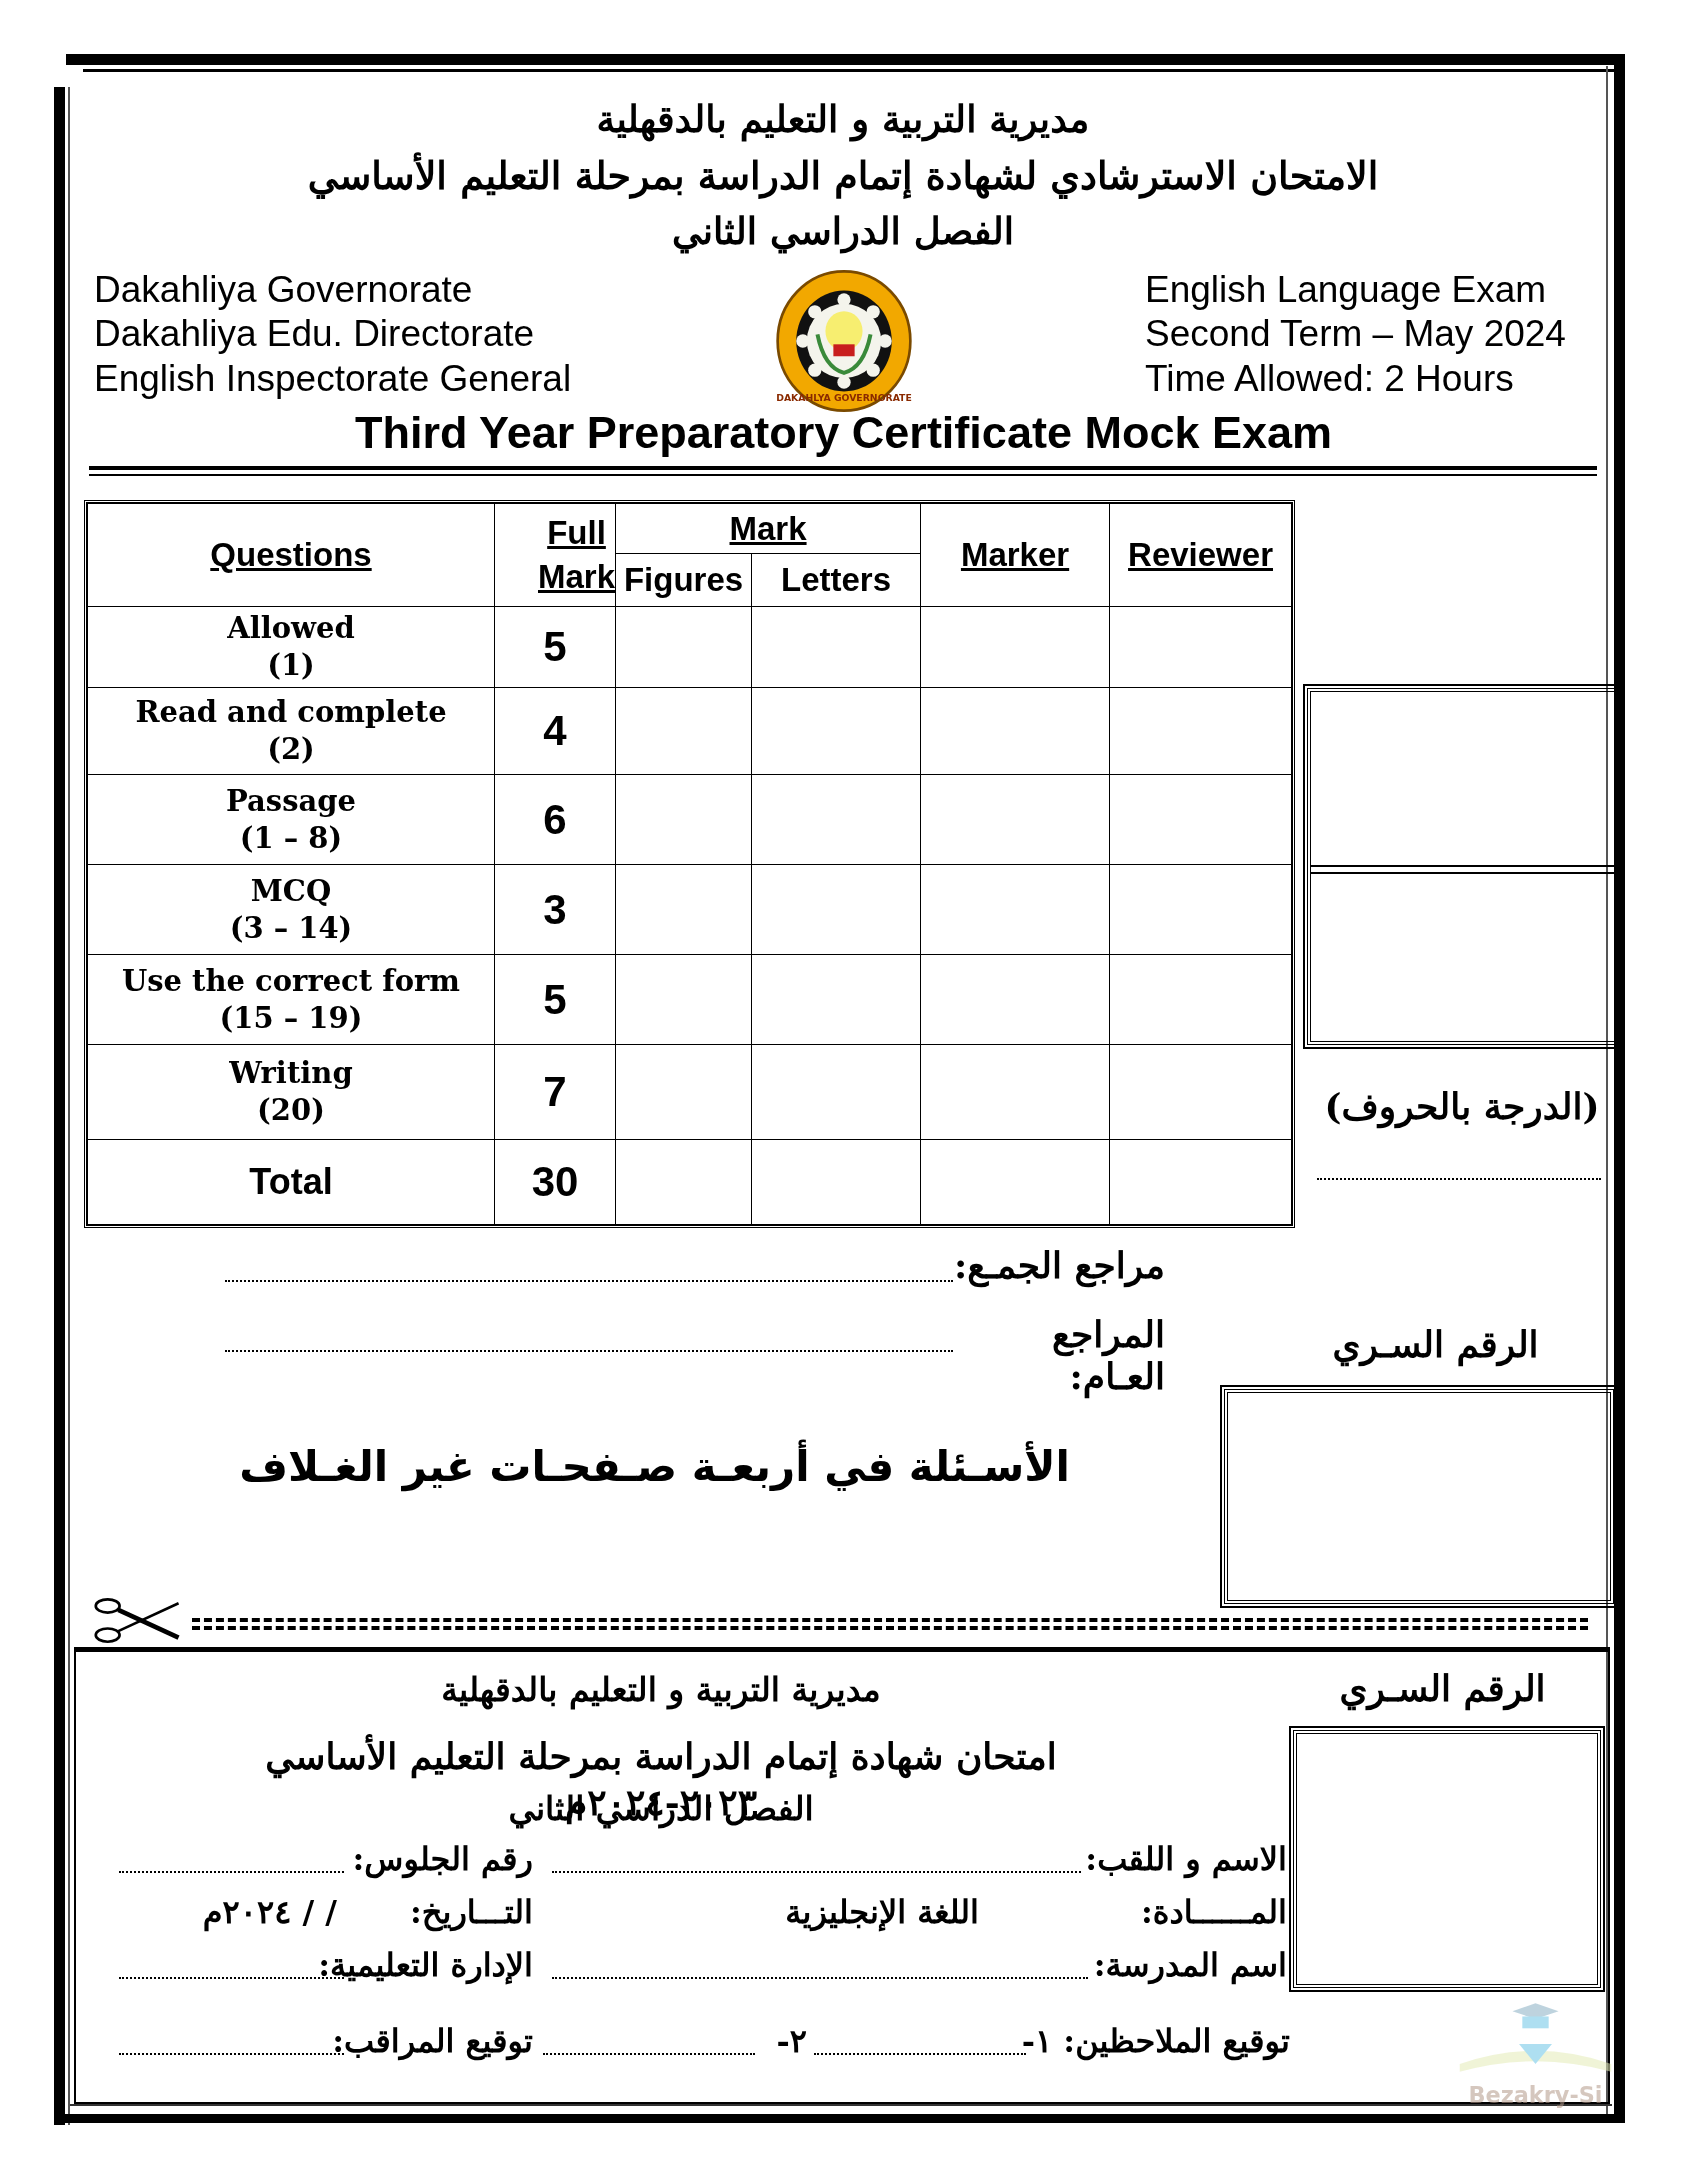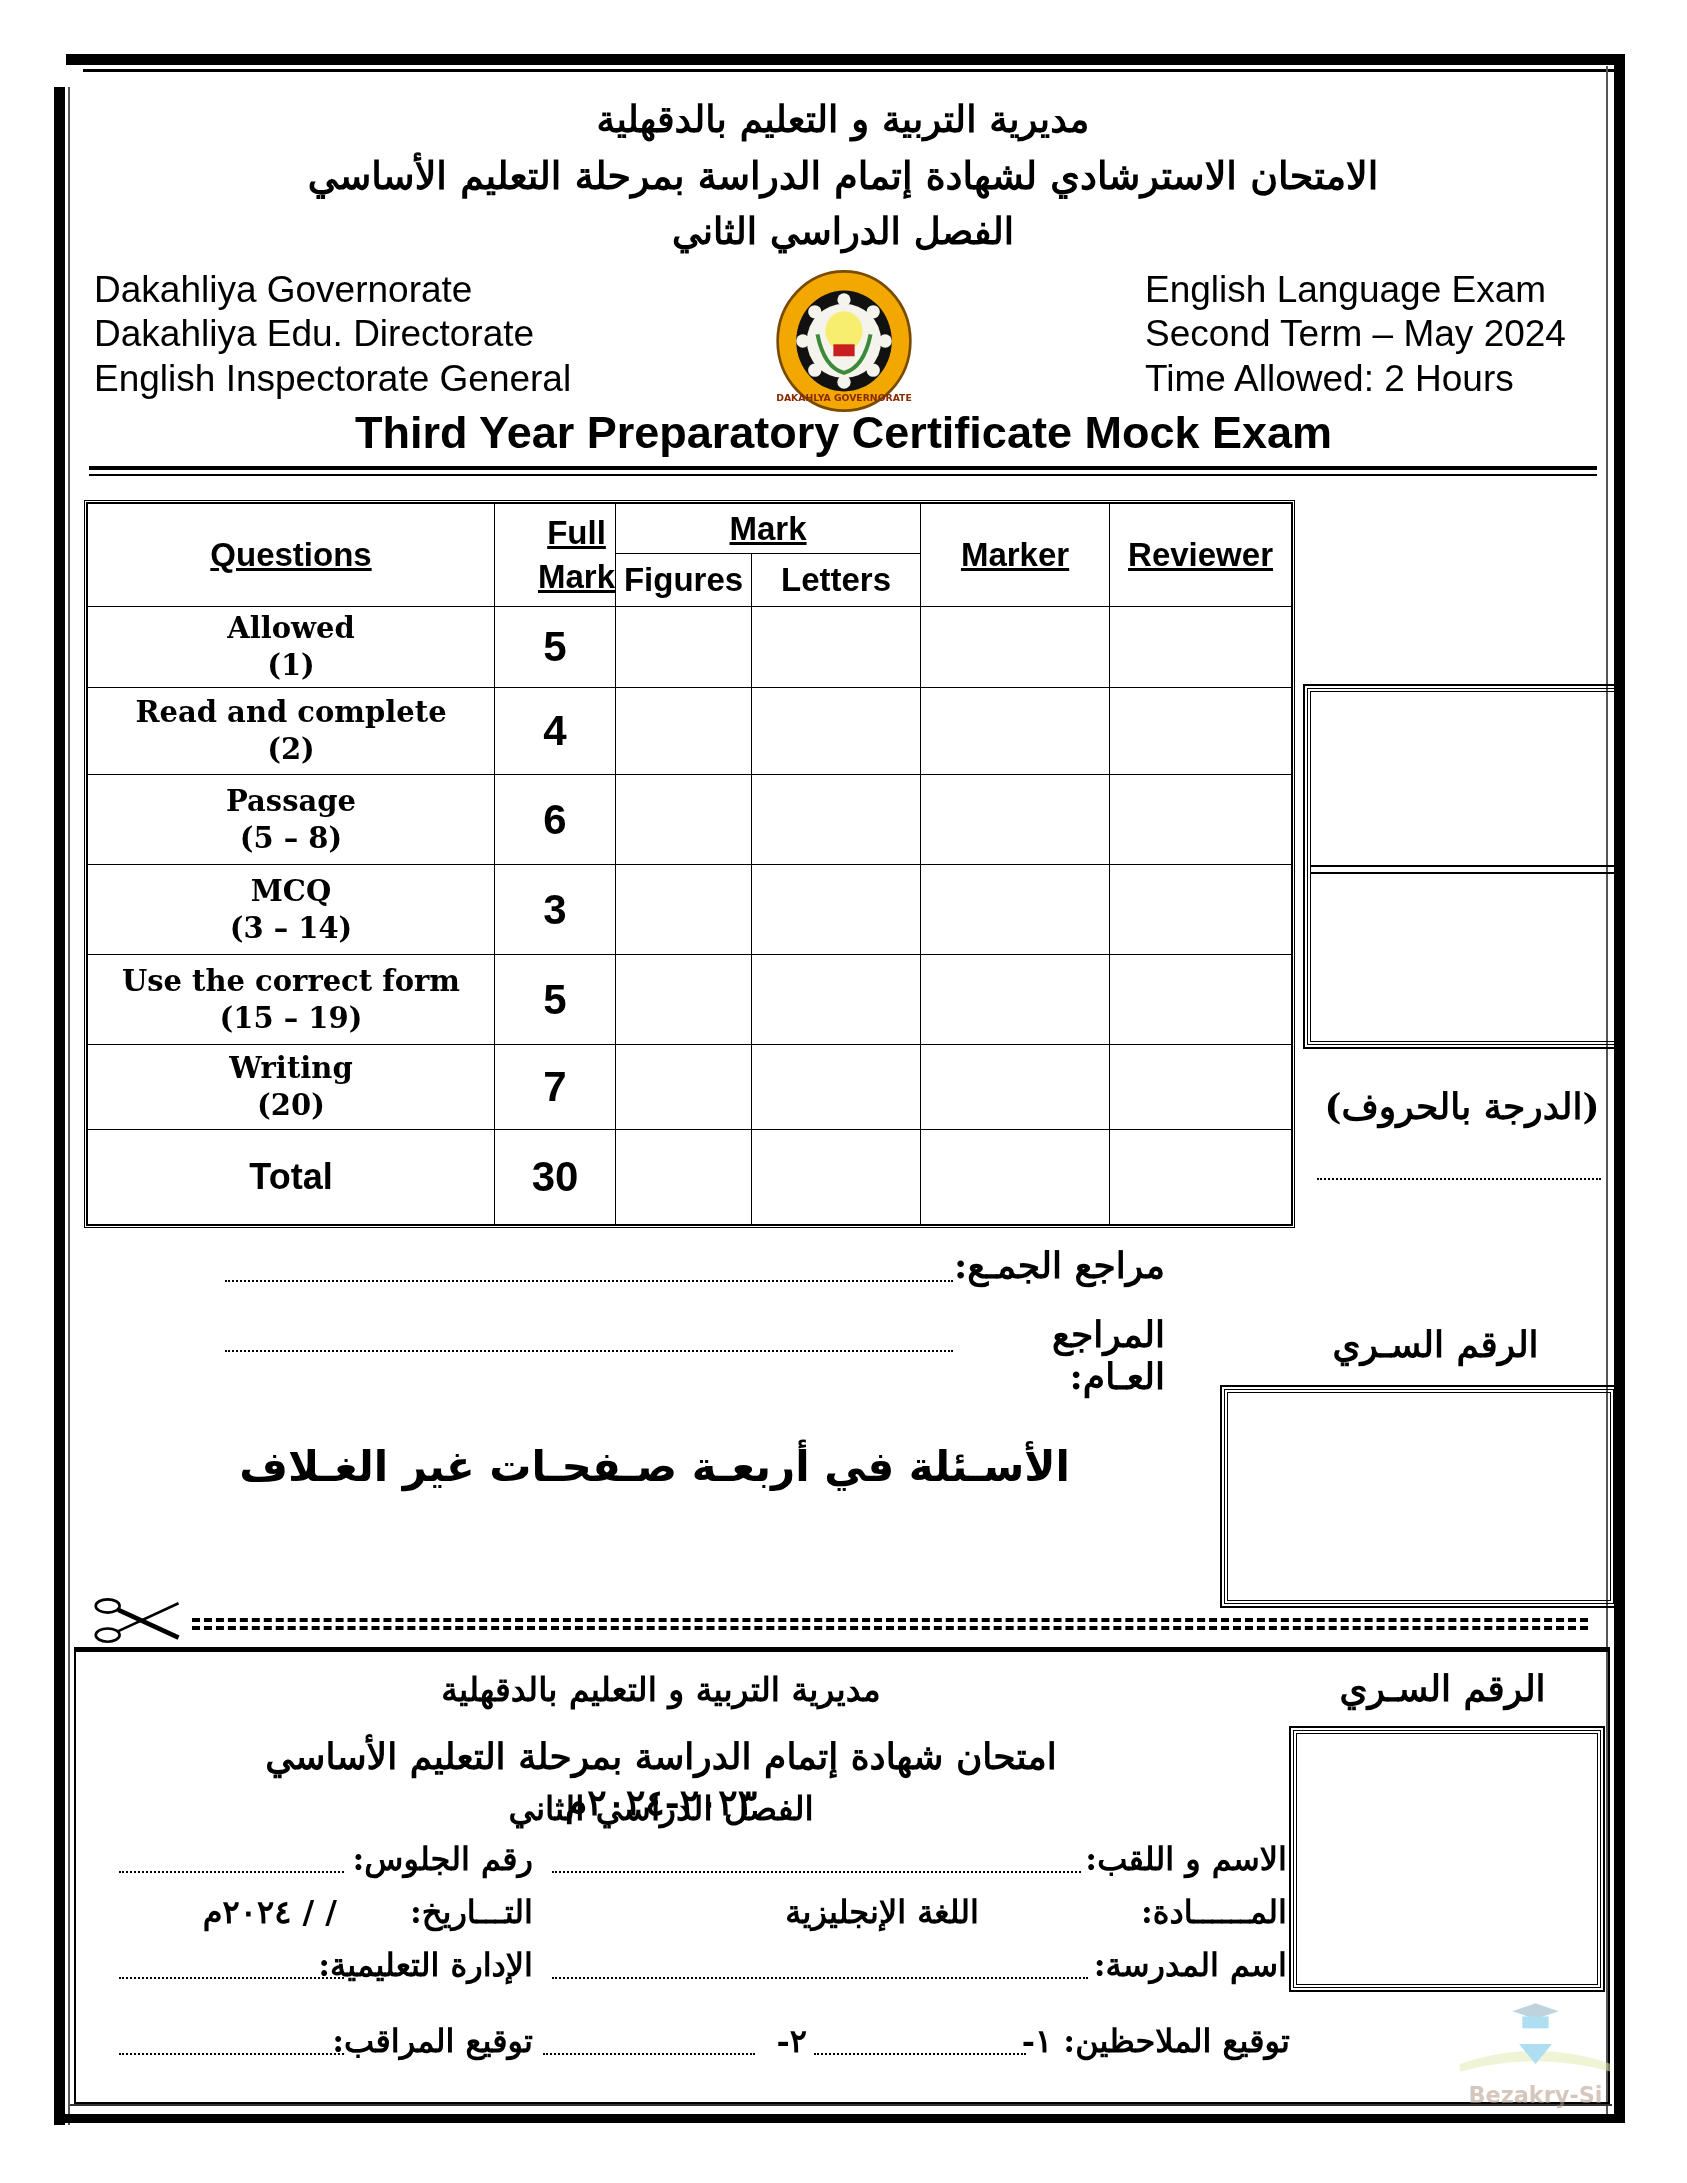--- a/index.html
+++ b/index.html
@@ -147,21 +147,21 @@
     </tr>
     <tr style="height:87px;">
       <td class="qcell"><span>Read and complete</span><br><span>(2)</span></td>
       <td class="fm">4</td>
       <td></td>
       <td></td>
       <td></td>
       <td></td>
     </tr>
     <tr style="height:90px;">
-      <td class="qcell"><span>Passage</span><br><span>(5 – 8)</span></td>
+      <td class="qcell"><span>Passage</span><br><span>(1 – 8)</span></td>
       <td class="fm">6</td>
       <td></td>
       <td></td>
       <td></td>
       <td></td>
     </tr>
     <tr style="height:90px;">
       <td class="qcell"><span>MCQ</span><br><span>(3 – 14)</span></td>
       <td class="fm">3</td>
       <td></td>
@@ -170,21 +170,21 @@
       <td></td>
     </tr>
     <tr style="height:90px;">
       <td class="qcell"><span>Use the correct form</span><br><span>(15 – 19)</span></td>
       <td class="fm">5</td>
       <td></td>
       <td></td>
       <td></td>
       <td></td>
     </tr>
-    <tr style="height:85px;">
+    <tr style="height:95px;">
       <td class="qcell"><span>Writing</span><br><span>(20)</span></td>
       <td class="fm">7</td>
       <td></td>
       <td></td>
       <td></td>
       <td></td>
     </tr>
     <tr class="thick-top">
       <td style="font-size:36px;font-weight:bold;">Total</td>
       <td class="fm">30</td>

